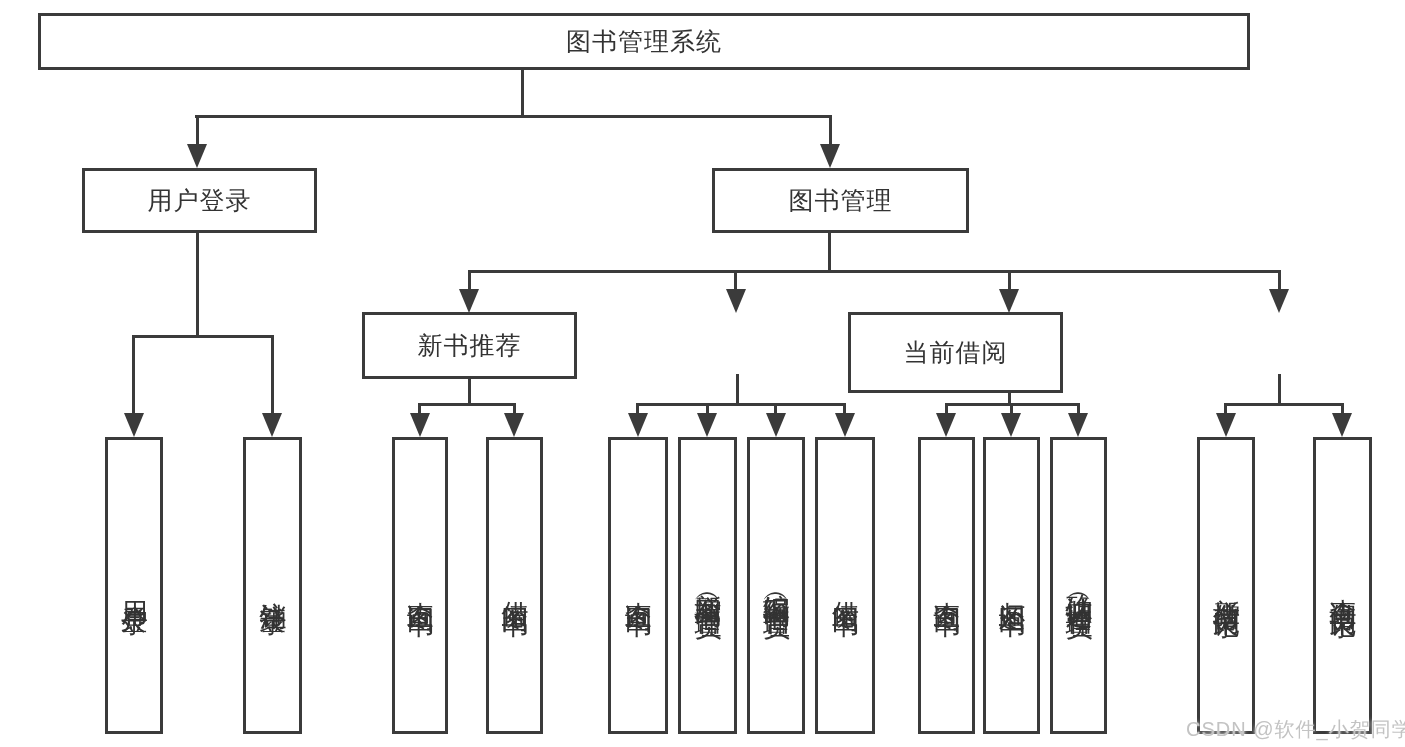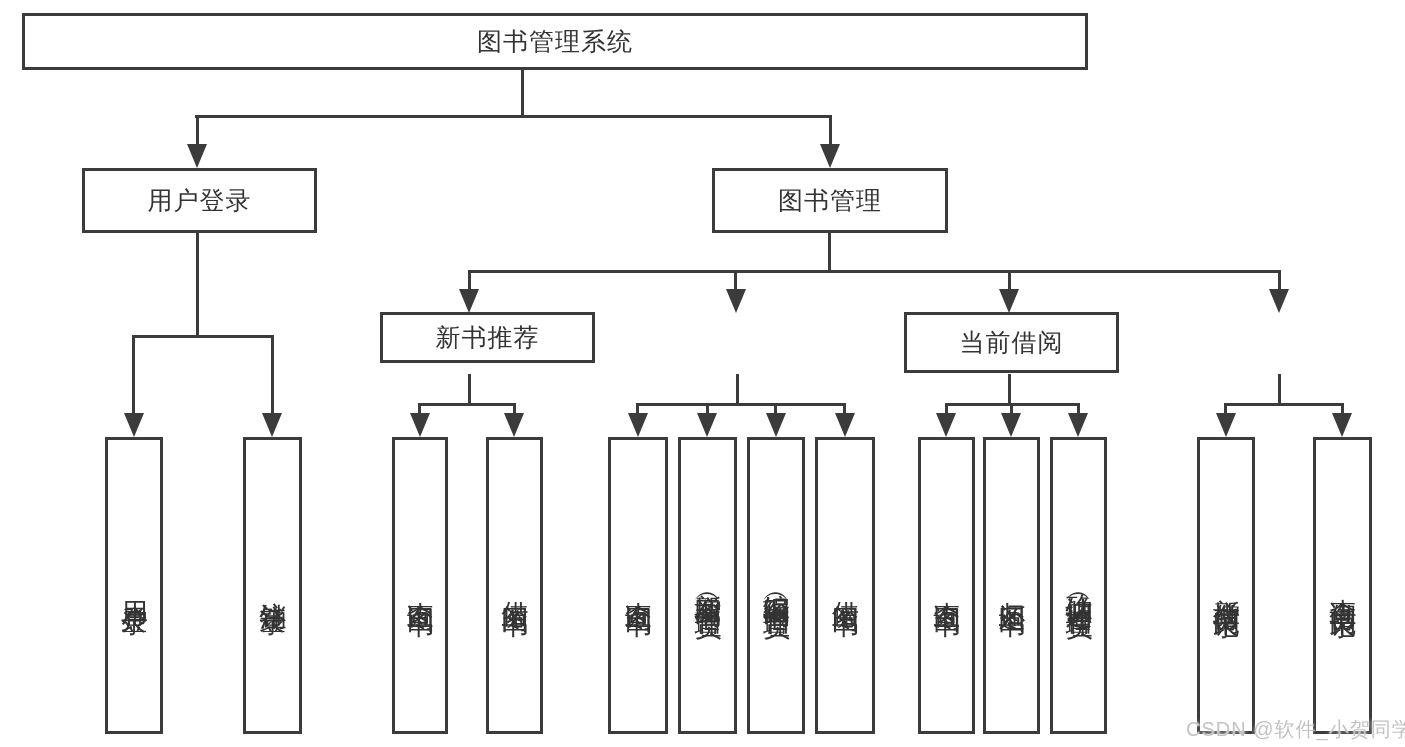--- a/index.html
+++ b/index.html
@@ -82,27 +82,27 @@
   <div class="vl" style="left:1077px;top:403px;height:12px"></div>
   <div class="ar" style="left:1068px;top:413px"></div>
 
   <div class="vl" style="left:1278px;top:374px;height:31px"></div>
   <div class="hl" style="left:1224px;top:403px;width:120px"></div>
   <div class="vl" style="left:1224px;top:403px;height:12px"></div>
   <div class="ar" style="left:1216px;top:413px"></div>
   <div class="vl" style="left:1341px;top:403px;height:12px"></div>
   <div class="ar" style="left:1332px;top:413px"></div>
 
-  <div class="box h" style="left:22px;top:13px;width:1066px;height:57px">图书管理系统</div>
+  <div class="box h" style="left:38px;top:13px;width:1212px;height:57px">图书管理系统</div>
 
   <div class="box h" style="left:82px;top:168px;width:235px;height:65px">用户登录</div>
-  <div class="box h" style="left:712px;top:168px;width:236px;height:65px">图书管理</div>
+  <div class="box h" style="left:712px;top:168px;width:257px;height:65px">图书管理</div>
 
-  <div class="box h" style="left:380px;top:312px;width:215px;height:51px">新书推荐</div>
-  <div class="box h" style="left:904px;top:312px;width:215px;height:61px">当前借阅</div>
+  <div class="box h" style="left:362px;top:312px;width:215px;height:67px">新书推荐</div>
+  <div class="box h" style="left:848px;top:312px;width:215px;height:81px">当前借阅</div>
 
   <div class="box v" style="left:105px;top:437px;width:58px;height:297px">
     <span class="vt">用户登录</span>
     </div>
   <div class="box v" style="left:243px;top:437px;width:59px;height:297px">
     <span class="vt">注销登录</span>
     </div>
 
   <div class="box v" style="left:392px;top:437px;width:56px;height:297px">
     <span class="vt">查询图书</span>

